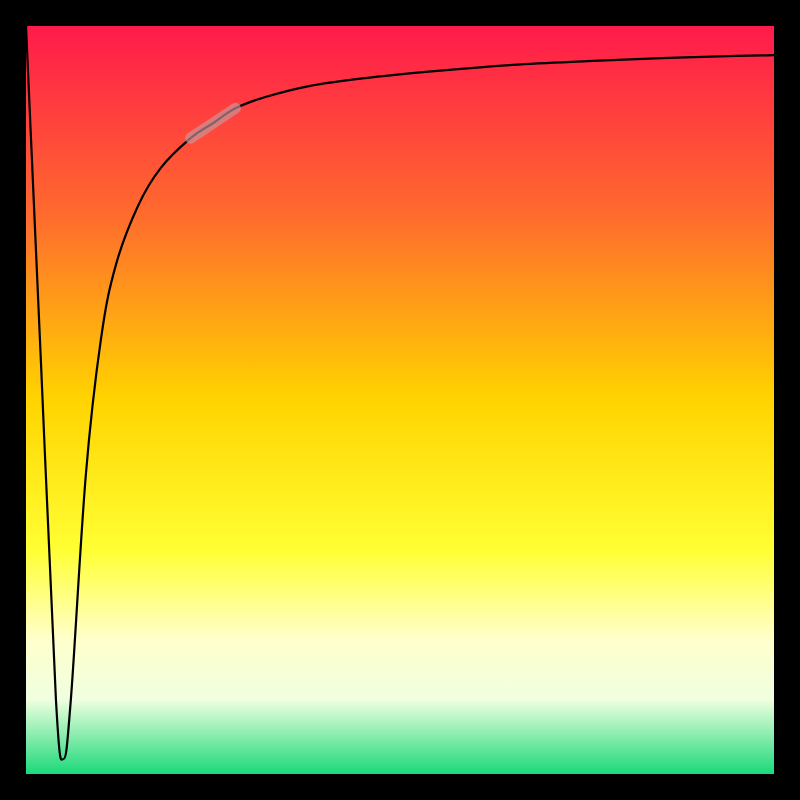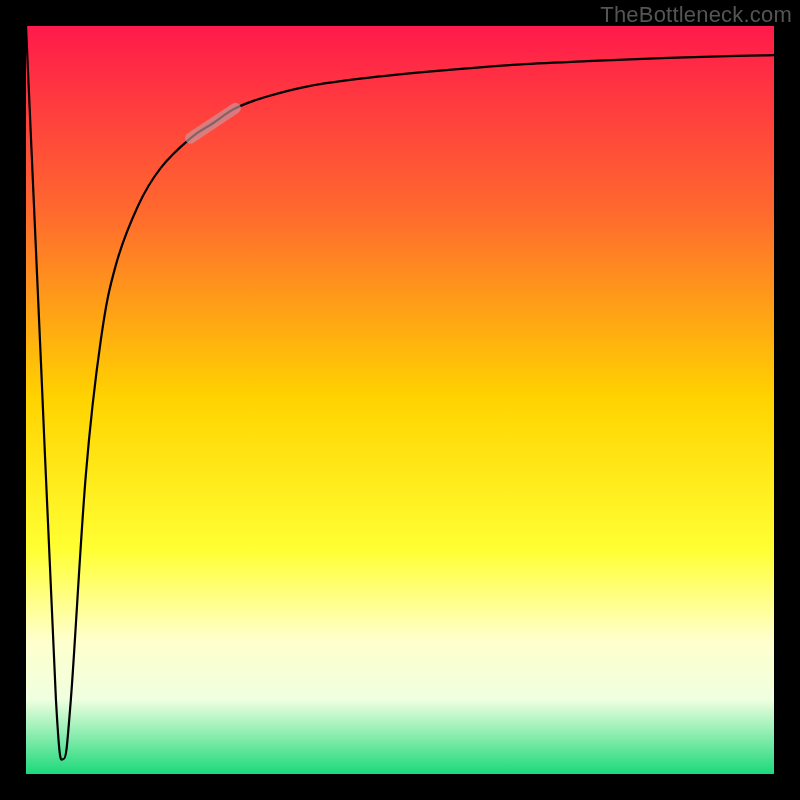--- a/index.html
+++ b/index.html
@@ -32,21 +32,20 @@
     left: 0;
     width: 800px;
     height: 800px;
   }
 </style>
 </head>
 <body>
 
 <div class="chart-wrap">
 
-  <div class="watermark">TheBottleneck.com</div>
 
   <svg class="plot" viewBox="0 0 800 800">
     <defs>
       <linearGradient id="bg-grad" x1="0" y1="0" x2="0" y2="1">
           <stop offset="0%" stop-color="#ff1a4b"></stop>
           <stop offset="25%" stop-color="#ff6a2e"></stop>
           <stop offset="50%" stop-color="#ffd400"></stop>
           <stop offset="70%" stop-color="#ffff33"></stop>
           <stop offset="82%" stop-color="#ffffcc"></stop>
           <stop offset="90%" stop-color="#f0ffe0"></stop>

